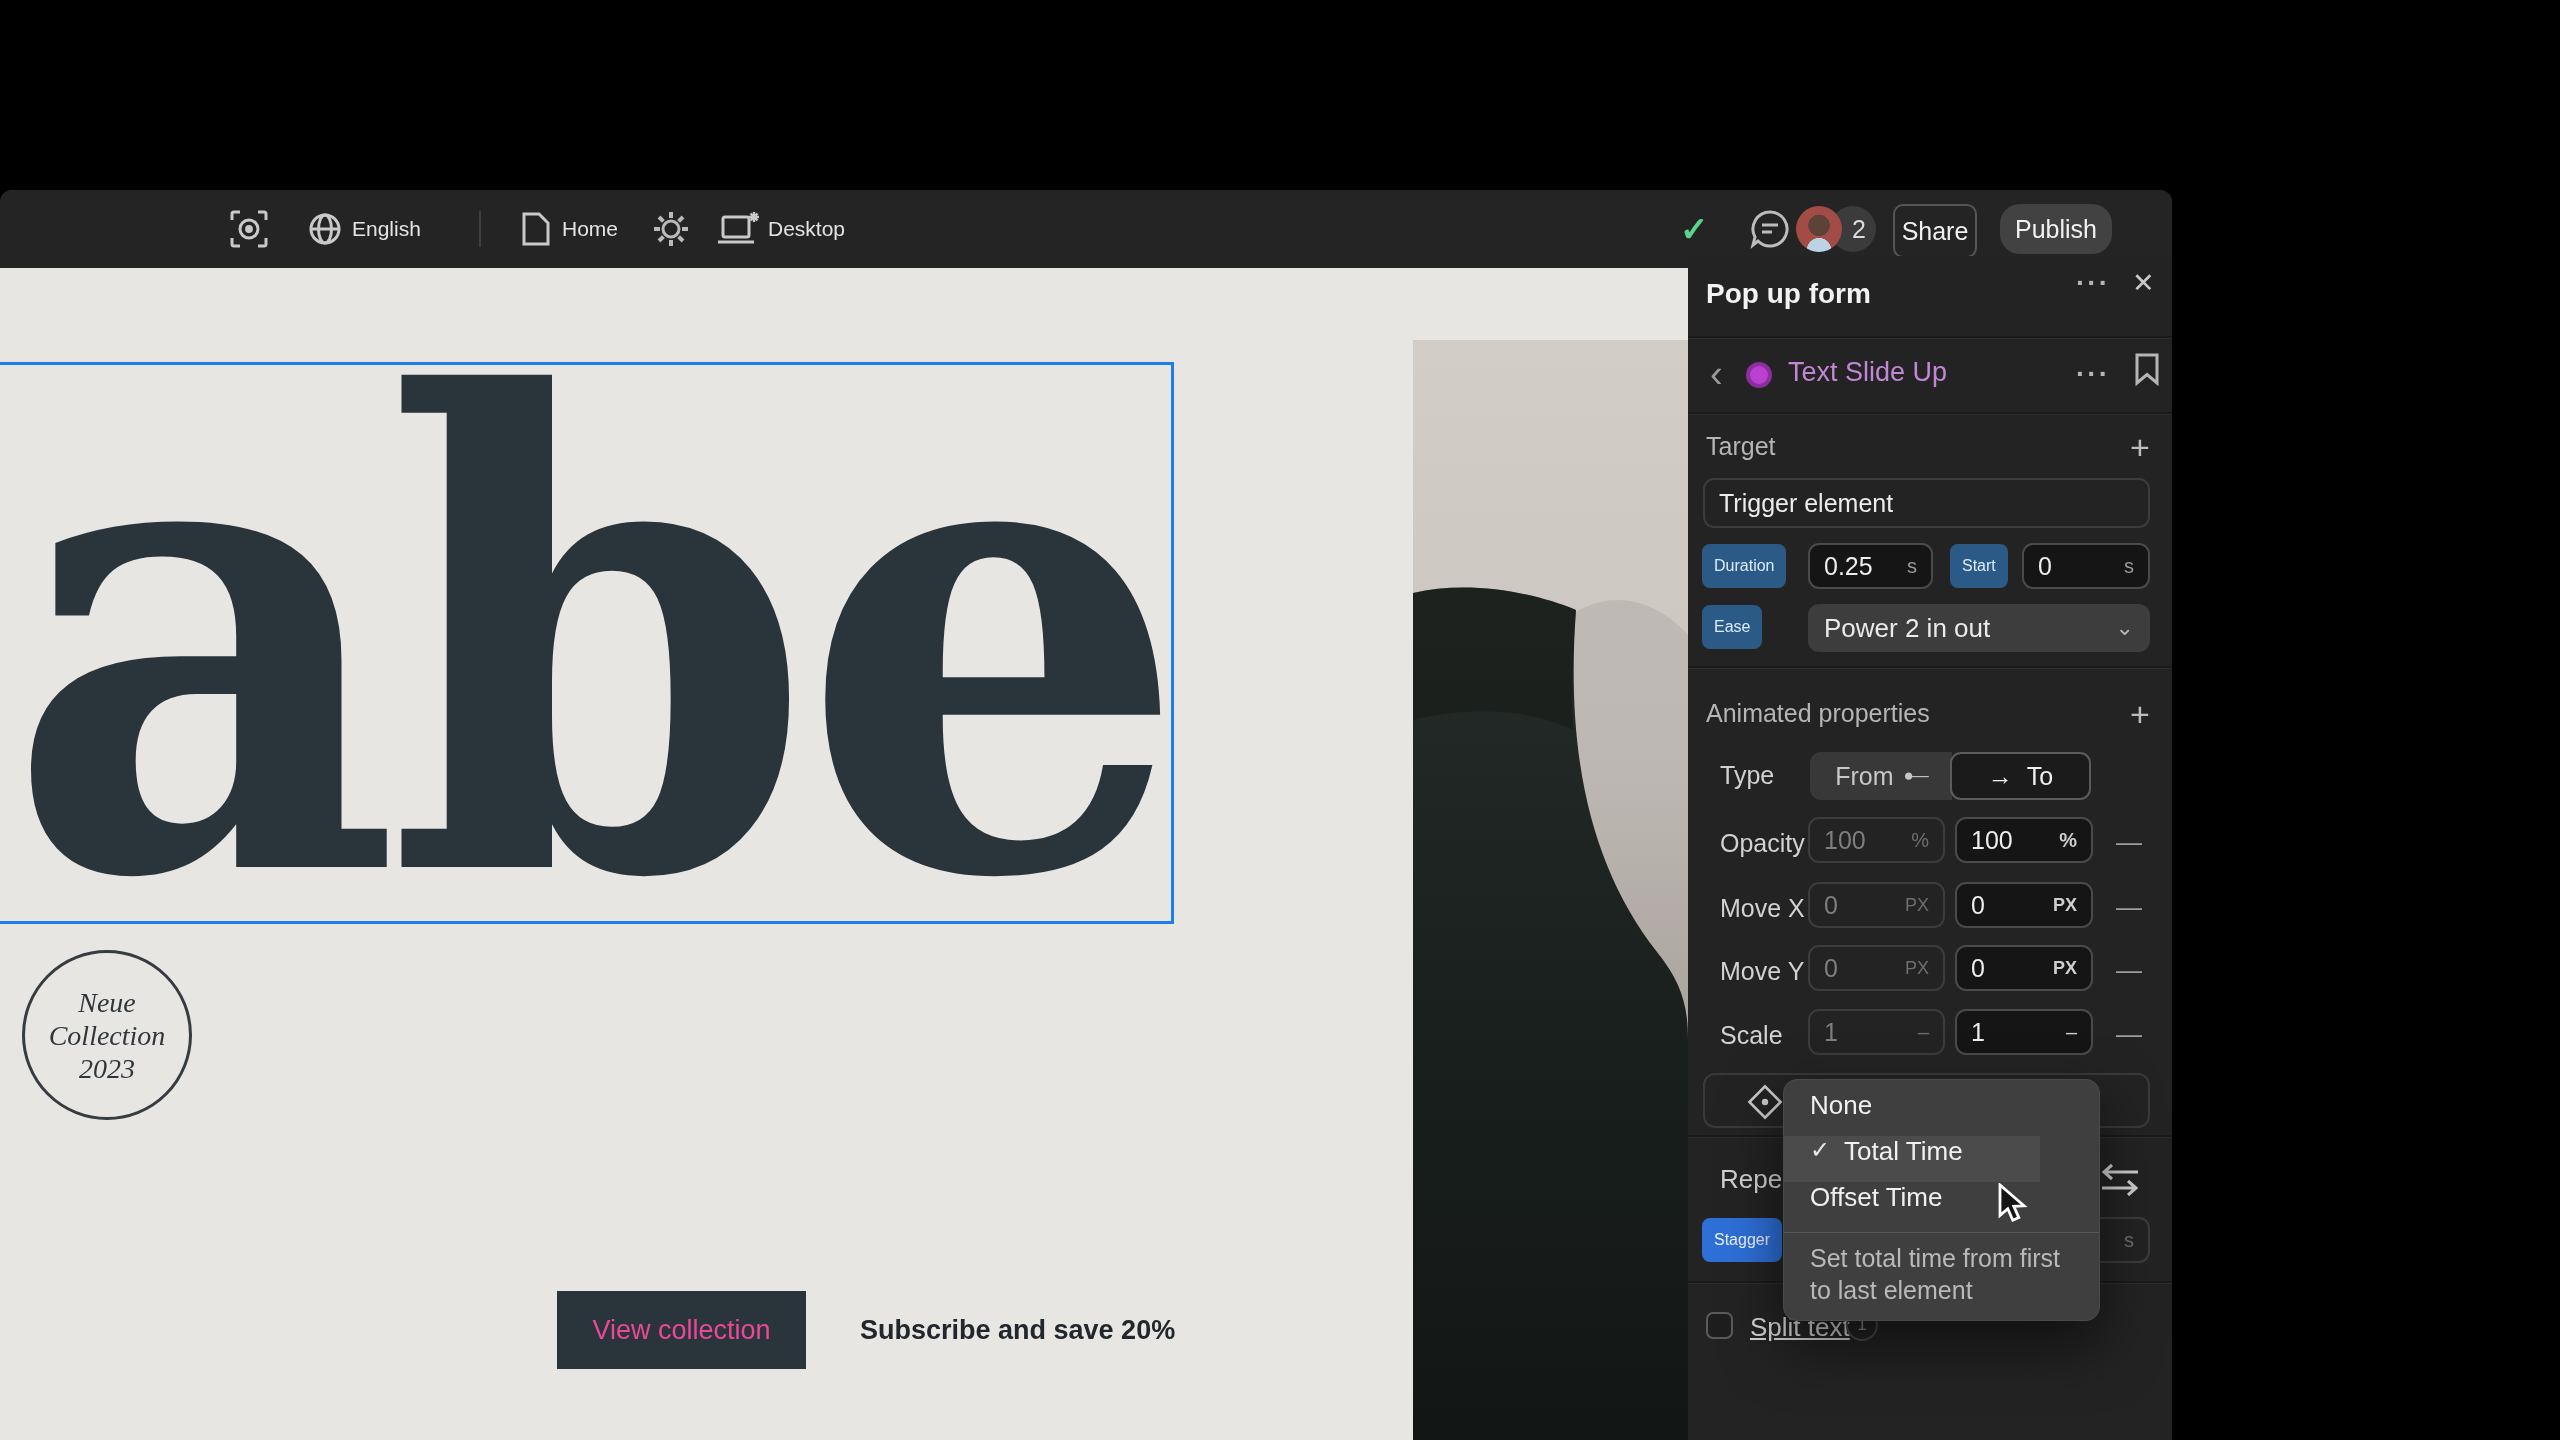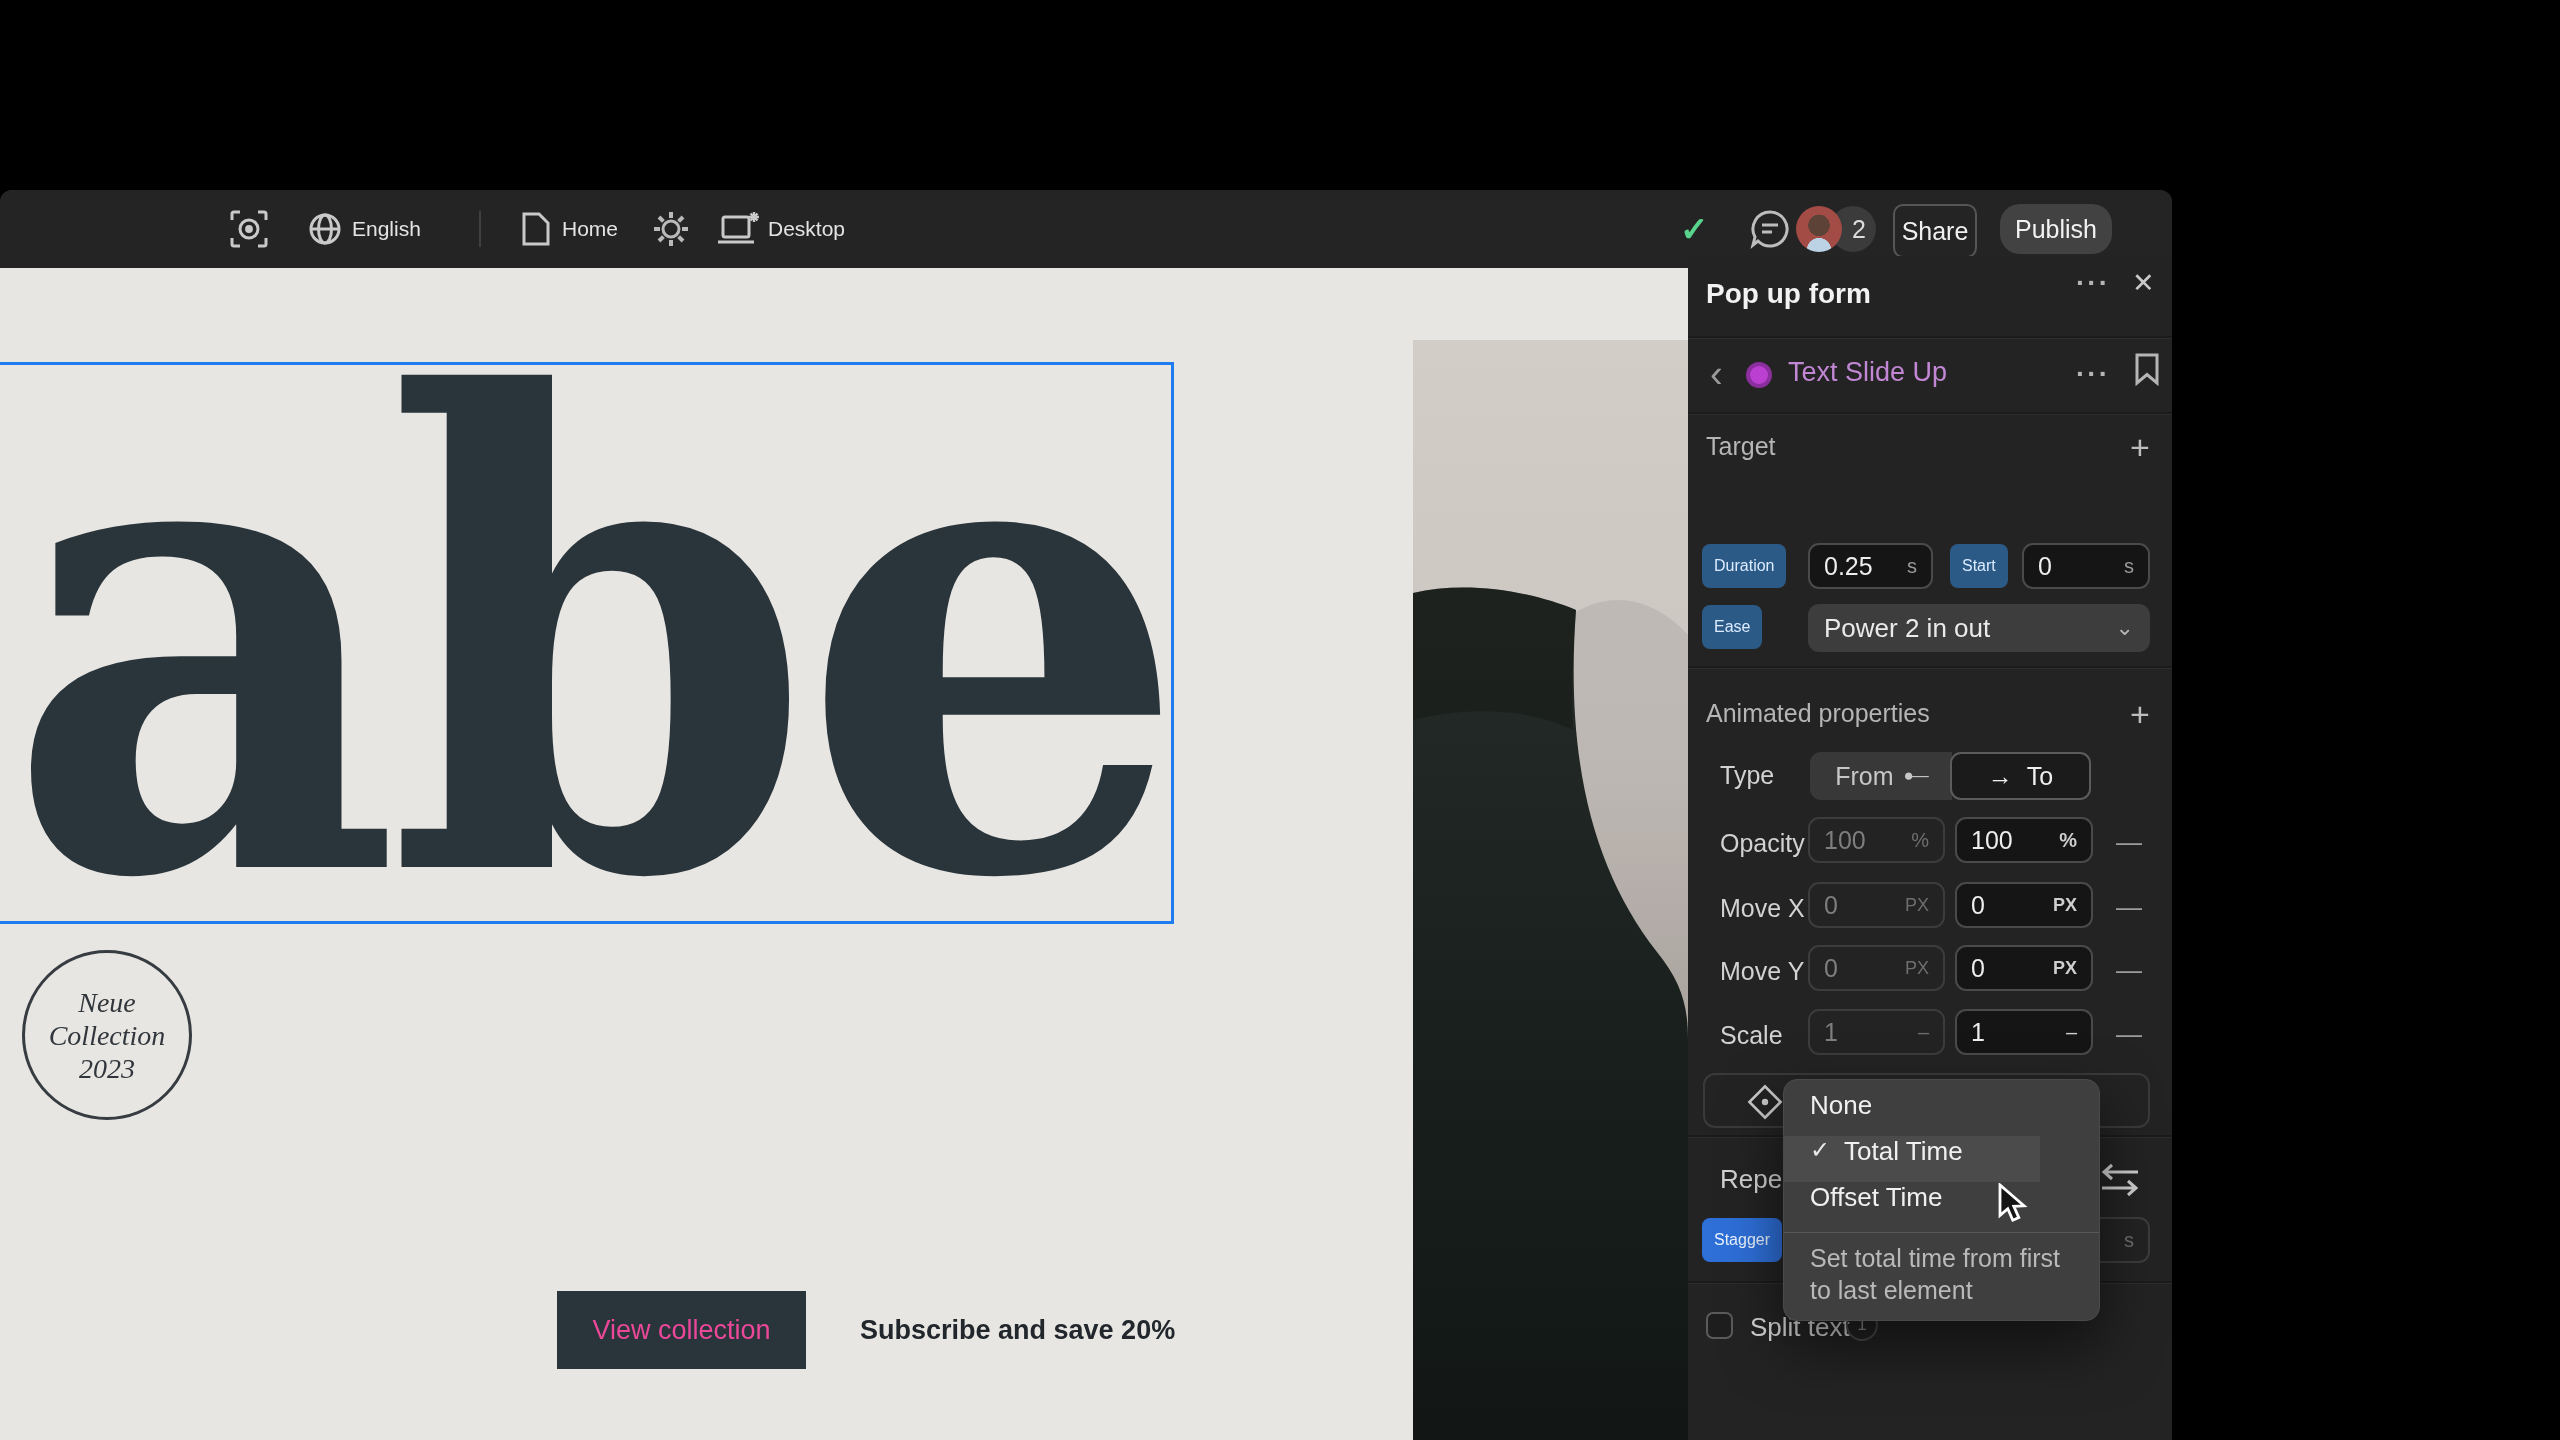--- a/index.html
+++ b/index.html
@@ -70,21 +70,21 @@
   .seg{position:absolute;height:48px;display:flex;border-radius:11px;overflow:visible;}
   .seg-from{width:142px;background:#383838;border-radius:11px 0 0 11px;display:flex;align-items:center;justify-content:center;
             gap:10px;color:#c7c7c7;font-size:25px;}
   .seg-to{width:141px;background:#1b1b1b;border:2px solid #5c5c5c;border-radius:11px;margin-left:-2px;box-sizing:border-box;
             display:flex;align-items:center;justify-content:center;gap:14px;color:#f0f0f0;font-size:25px;}
   .remove{position:absolute;left:428px;font-size:26px;color:#9e9e9e;}
   .origin-row{position:absolute;left:15px;top:817px;width:447px;height:55px;border:2px solid #3a3a3a;border-radius:12px;box-sizing:border-box;}
   .origin-etext{position:absolute;right:52px;top:12px;font-size:26px;color:#cfcfcf;}
   .swap-icon{position:absolute;left:410px;top:904px;}
   .checkbox{position:absolute;left:18px;top:1056px;width:27px;height:27px;border:2px solid #5b5b5b;border-radius:7px;background:#1e1e1e;box-sizing:border-box;}
-  .split-label{position:absolute;left:62px;top:1056px;font-size:26px;color:#d6d6d6;}
+  .split-label{position:absolute;left:62px;top:1056px;font-size:26px;color:#d6d6d6;text-decoration:underline;}
   .circle-badge{position:absolute;left:158px;top:1053px;width:32px;height:32px;border:2px solid #4c4c4c;border-radius:50%;box-sizing:border-box;
         display:flex;align-items:center;justify-content:center;color:#8f8f8f;font-size:17px;}
 
   
   .menu{position:absolute;left:95px;top:823px;width:315px;height:240px;background:#3f3f3f;border:1px solid #4a4a4a;
         border-radius:14px;box-shadow:0 24px 60px rgba(0,0,0,.55);z-index:50;overflow:hidden;}
   .menu-item{position:absolute;left:0;width:256px;height:46px;display:flex;align-items:flex-start;padding:0 0 0 26px;box-sizing:border-box;
         color:#f0f0f0;font-size:26px;}
   .menu-item.hl{background:#4b4b4b;}
   .menu-check{color:#e8e8e8;font-size:24px;margin-right:14px;}
@@ -201,20 +201,23 @@
         <div class="crumb-label">Text Slide Up</div>
         <div class="icon-more" style="position:absolute;left:388px;top:20px">···</div>
         <svg style="position:absolute;left:446px;top:14px" width="26" height="34" viewBox="0 0 26 34" fill="none" stroke="#b5b5b5" stroke-width="3">
           <path d="M3 3 H23 V31 L13 22.5 L3 31 Z"></path>
         </svg>
       </div>
       <div class="divider" style="top:156px"></div>
 
       <div class="sec-label" style="top:176px">Target</div>
       <div class="plus" style="top:176px">+</div>
+      <div class="field active" style="left:15px;top:222px;width:447px;height:50px;color:#ececec;background:transparent;border-color:#3c3c3c">
+        <span>Trigger element</span>
+      </div>
 
       <div class="chip" style="left:14px;top:288px">Duration</div>
       <div class="field active" style="left:120px;top:287px;width:125px">
         <span>0.25</span>
         <span class="unit" style="font-weight:400;color:#9a9a9a">s</span>
       </div>
       <div class="chip" style="left:262px;top:288px">Start</div>
       <div class="field active" style="left:334px;top:287px;width:128px">
         <span>0</span>
         <span class="unit" style="font-weight:400;color:#9a9a9a">s</span>

